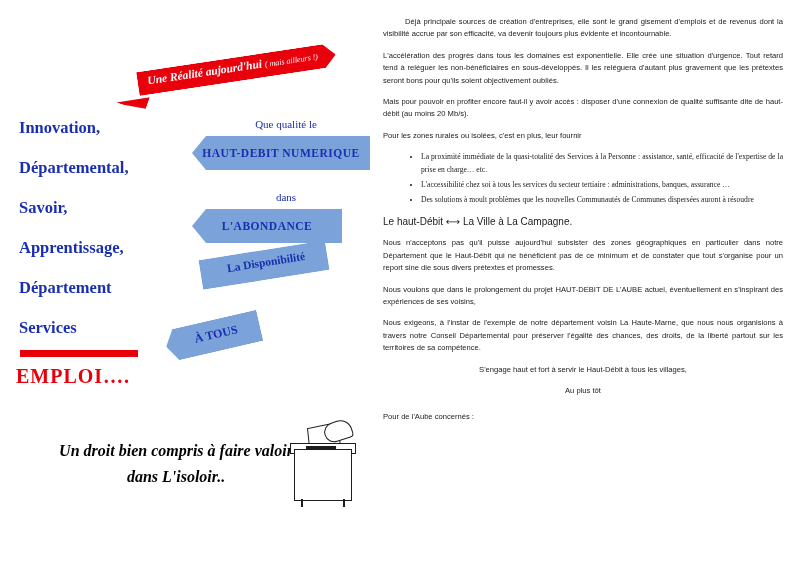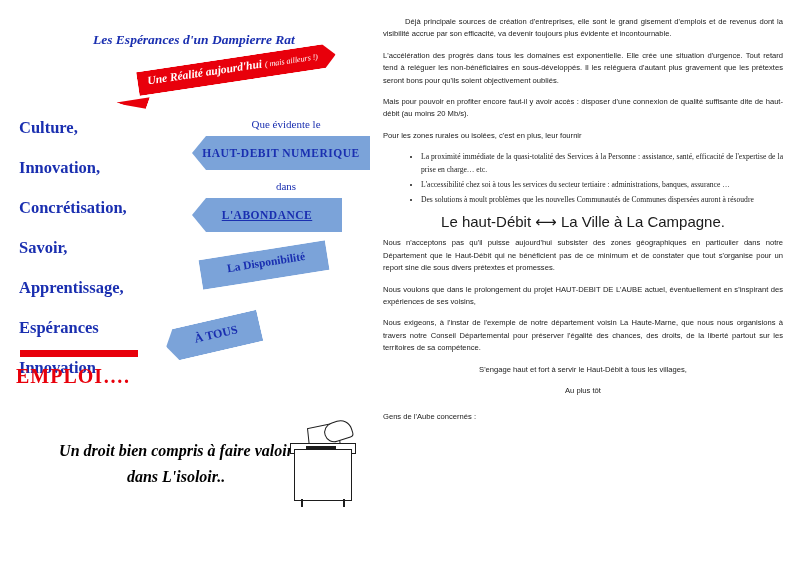--- a/index.html
+++ b/index.html
@@ -133,21 +133,21 @@
     font-family: "Liberation Serif", serif;
     font-size: 11px;
     color: #1a2fb0;
     text-align: center;
     display: block;
     margin: 0 auto 6px auto;
   }
   .arrow-box {
     position: relative;
     height: 36px;
-    margin-bottom: 8px;
+    margin-bottom: 19px;
   }
   .arrow-box .shape {
     position: absolute;
     left: 0;
     top: 0;
     width: 178px;
     height: 34px;
     background: #7ba3d9;
     clip-path: polygon(14px 0, 178px 0, 178px 34px, 14px 34px, 0 17px);
   }
@@ -162,21 +162,21 @@
     width: 178px;
     height: 34px;
     line-height: 34px;
     text-align: center;
     font-family: "Liberation Serif", serif;
     font-size: 11.5px;
     font-weight: bold;
     color: #1a2fb0;
     letter-spacing: .5px;
   }
-  .arrow-box.narrow-wrap .atxt { width: 150px; text-decoration: underline; }
+  .arrow-box.narrow-wrap .atxt { width: 150px; }
 
   .slanted {
     position: absolute;
     left: 200px;
     top: 250px;
     width: 128px;
     height: 30px;
     background: #7ba3d9;
     transform: rotate(-9deg);
     clip-path: polygon(0 0, 128px 0, 128px 30px, 0 30px);
@@ -323,62 +323,59 @@
   }
   .right-col ul {
     margin: 0 0 9px 0;
     padding-left: 38px;
   }
   .right-col li {
     margin-bottom: 3px;
     font-family: Liberation Serif, serif;
   }
   .center-line {
-    text-align: center;
-    font-size: 15px;
+    font-size: 10px;
     margin: 4px 0 10px 0;
   }
   .block-center {
     text-align: center;
     margin: 0 0 2px 0;
   }
   .sub-indent-1 { margin-left: 70px; }
   .sub-indent-2 { margin-left: 110px; }
   .sub-indent-3 { margin-left: 140px; }
 </style>
 </head>
 <body>
 
 <div class="page">
 
   <div class="left-col">
 
-    <div class="headline">Les Espérances d'un Dampierre Rat</div>
 
     <div class="red-banner">
       <div class="tail"></div>
       <div class="bar"></div>
       <div class="txt"><span>Une Réalité  aujourd'hui</span> <span class="small">( mais ailleurs !)</span></div>
     </div>
 
     <div class="word-list">
-      <div class="w">Culture,</div>
       <div class="w">Innovation,</div>
-      <div class="w">Concrétisation,</div>
+      <div class="w">Départemental,</div>
       <div class="w">Savoir,</div>
       <div class="w">Apprentissage,</div>
-      <div class="w">Espérances</div>
-      <div class="w">Innovation</div>
+      <div class="w">Département</div>
+      <div class="w">Services</div>
     </div>
 
     <div class="red-underline"></div>
     <div class="emploi">EMPLOI….</div>
 
     <div class="chain">
-      <span class="lbl">Que évidente le</span>
+      <span class="lbl">Que qualité le</span>
       <div class="arrow-box">
         <div class="shape"></div>
         <div class="atxt">HAUT-DEBIT NUMERIQUE</div>
       </div>
       <span class="lbl">dans</span>
       <div class="arrow-box narrow-wrap">
         <div class="shape narrow"></div>
         <div class="atxt">L'ABONDANCE</div>
       </div>
     </div>
@@ -412,17 +409,17 @@
       <li>La proximité immédiate de la quasi-totalité des Services à la Personne : assistance, santé, efficacité de l'expertise de la prise en charge… etc.</li>
       <li>L'accessibilité chez soi à tous les services du secteur tertiaire : administrations, banques, assurance …</li>
       <li>Des solutions à moult problèmes que les nouvelles Communautés de Communes dispersées auront à résoudre</li>
     </ul>
     <p class="center-line">Le haut-Débit ⟷ La Ville à La Campagne.</p>
     <p>Nous n'acceptons pas qu'il puisse aujourd'hui subsister des zones géographiques en particulier dans notre Département que le Haut-Débit qui ne bénéficient pas de ce minimum et de constater que tout s'organise pour un report sine die sous divers prétextes et promesses.</p>
     <p>Nous voulons que dans le prolongement du projet HAUT-DEBIT DE L'AUBE actuel, éventuellement en s'inspirant des expériences de ses voisins,</p>
     <p>Nous exigeons, à l'instar de l'exemple de notre département voisin La Haute-Marne, que nous nous organisions à travers notre Conseil Départemental pour préserver l'égalité des chances, des droits, de la liberté partout sur les territoires de sa compétence.</p>
     <p class="block-center sub-indent-1">S'engage haut et fort à servir le Haut-Débit à tous les villages,</p>
     <p class="block-center sub-indent-2">Au plus tôt</p>
-    <p style="margin-top:14px">Gens de l'Aube concernés :</p>
+    <p style="margin-top:14px">Pour de l'Aube concernés :</p>
 
   </div>
 
 </div>
 
 </body></html>

